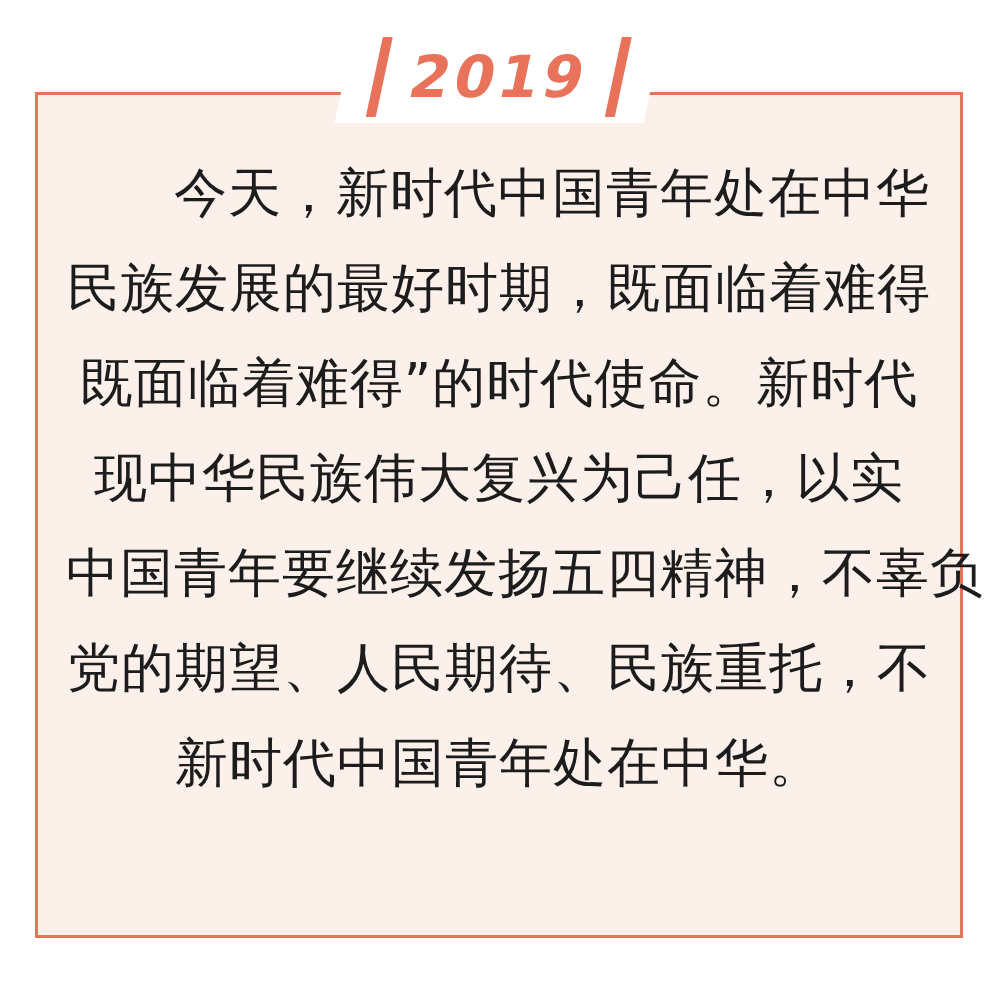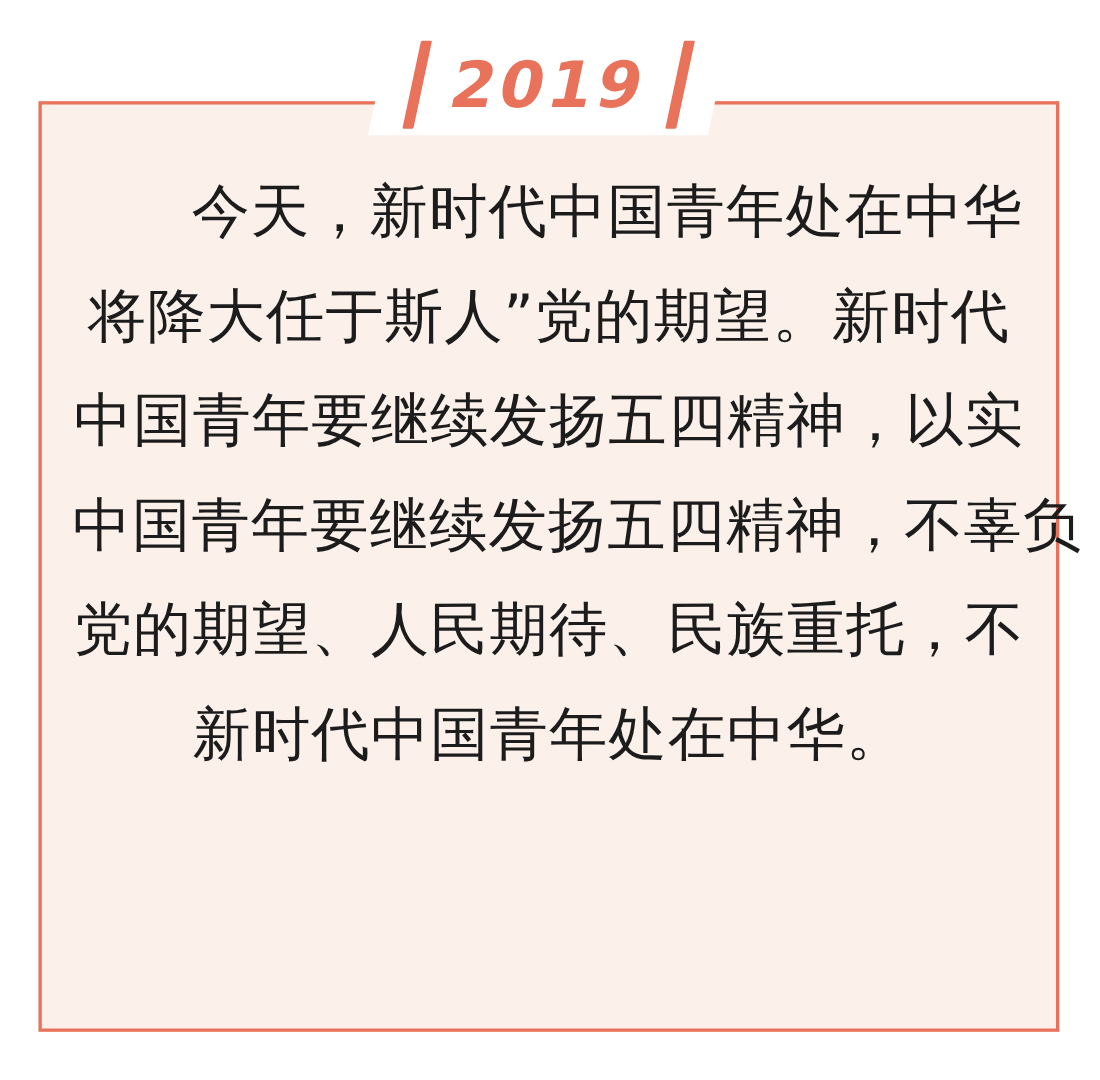--- a/index.html
+++ b/index.html
@@ -74,21 +74,22 @@
   <div class="quote-box">
 
     <div class="year-label">
       <span class="year-bar"></span>
       <span class="year-text">2019</span>
       <span class="year-bar"></span>
     </div>
 
     <div class="quote-text">
       <div class="quote-line indent">今天，新时代中国青年处在中华</div>
-      <div class="quote-line">将降大任于斯人”党的期望。新时代</div>
-      <div class="quote-line">中国青年要继续发扬五四精神，以实</div>
+      <div class="quote-line">民族发展的最好时期，既面临着难得</div>
+      <div class="quote-line">既面临着难得”的时代使命。新时代</div>
+      <div class="quote-line">现中华民族伟大复兴为己任，以实</div>
       <div class="quote-line">中国青年要继续发扬五四精神，不辜负</div>
       <div class="quote-line">党的期望、人民期待、民族重托，不</div>
       <div class="quote-line">新时代中国青年处在中华。</div>
     </div>
 
   </div>
 </div>
 
 </body></html>

